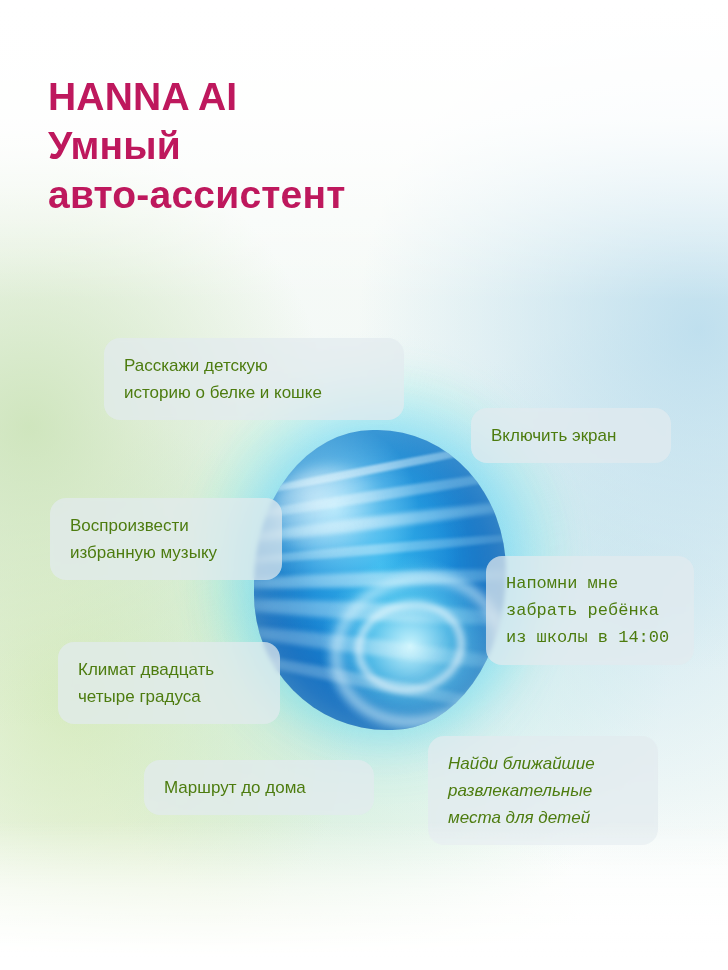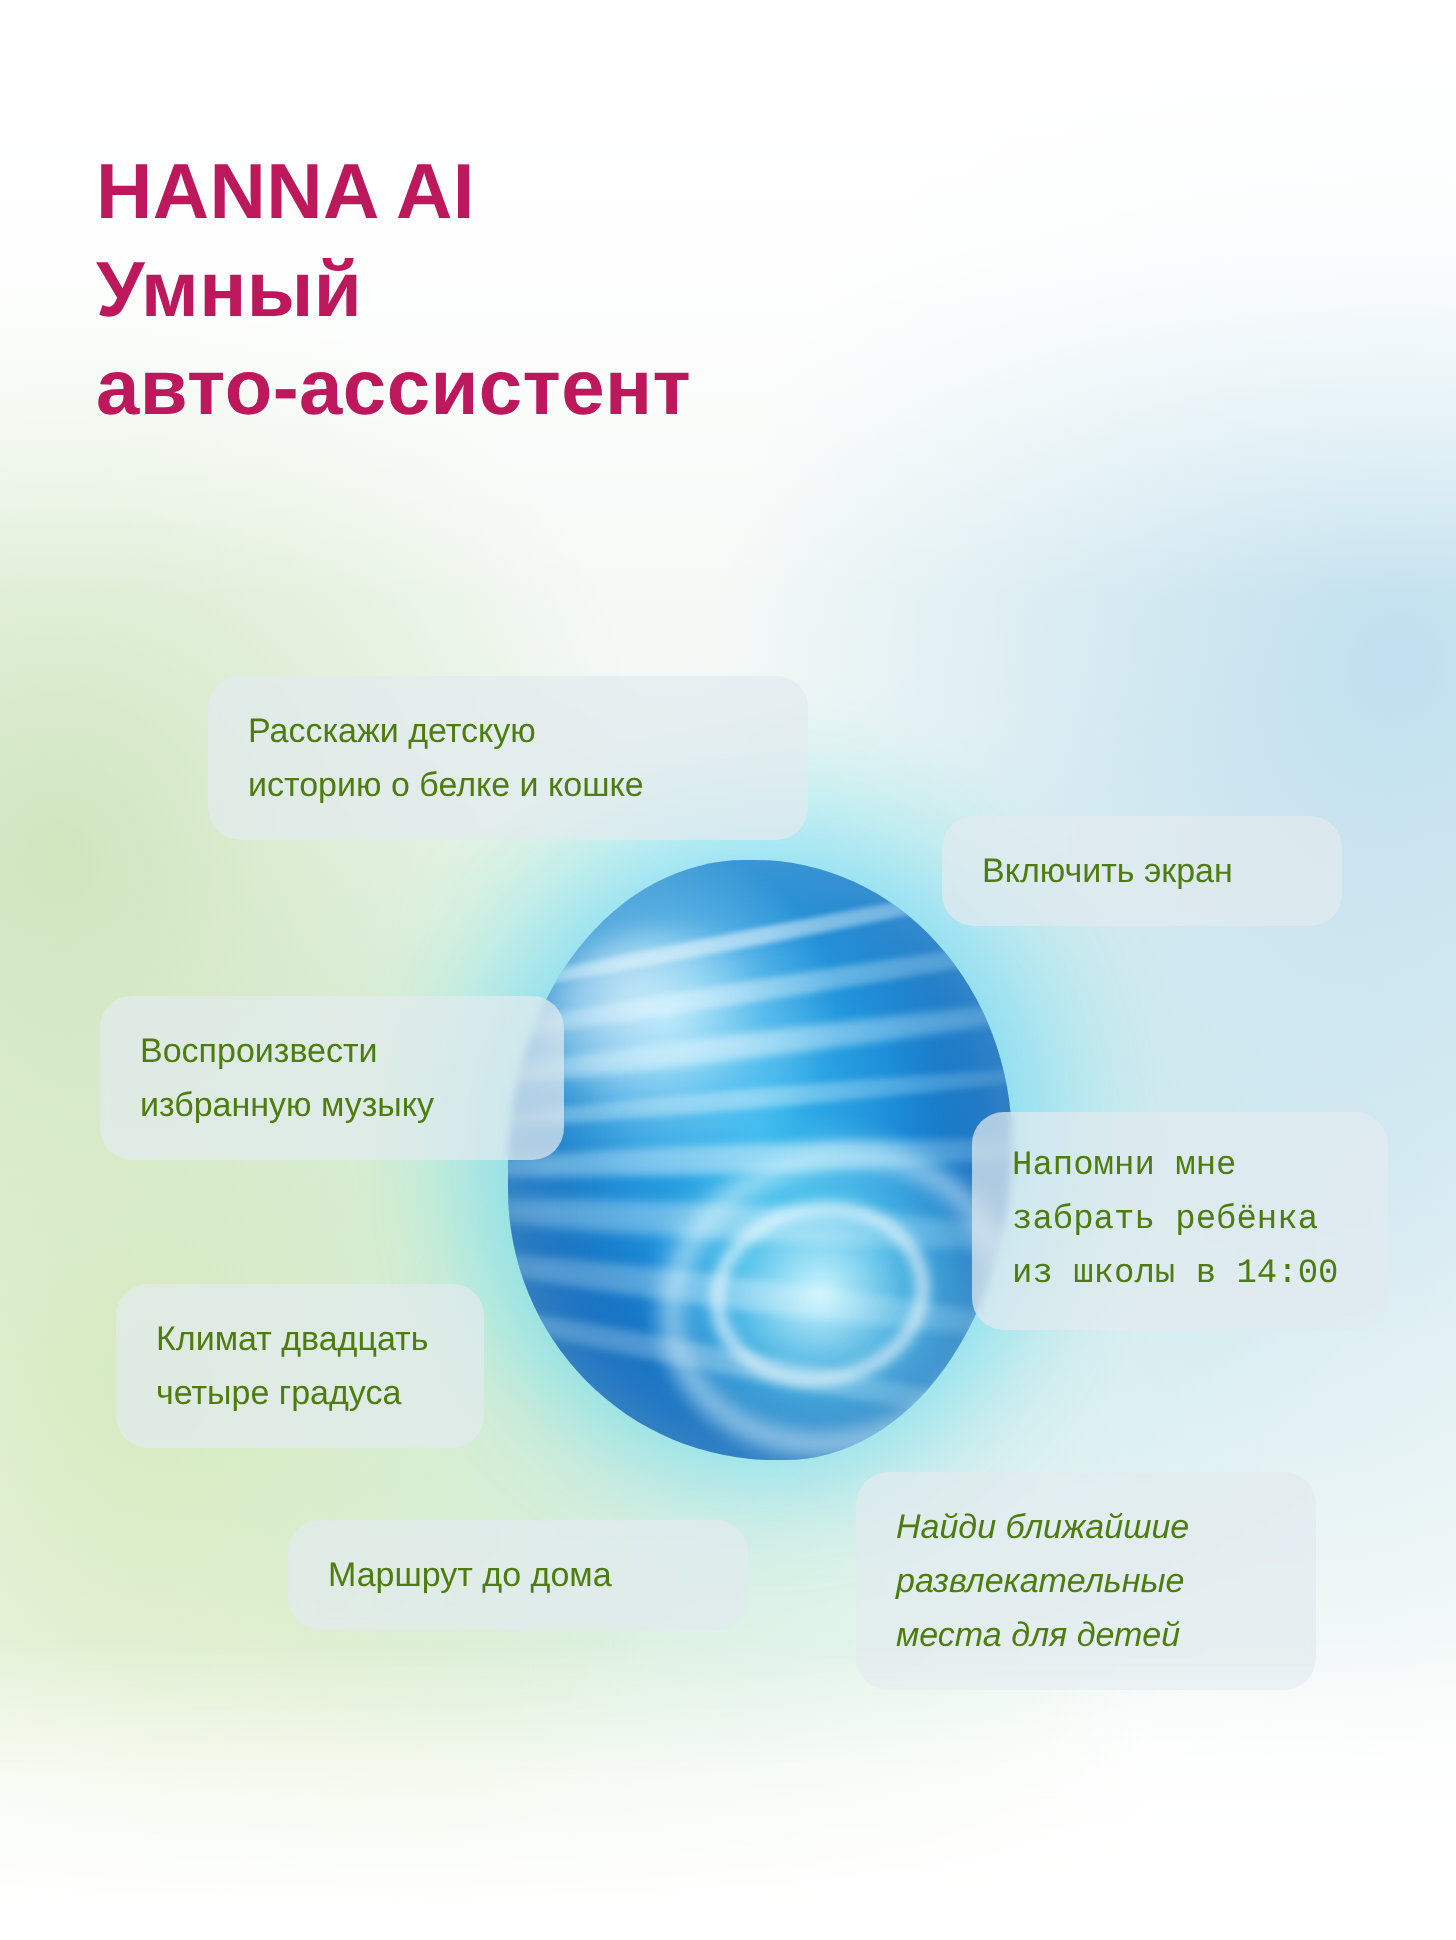--- a/index.html
+++ b/index.html
@@ -154,21 +154,21 @@
     line-height: 27px;
     box-sizing: border-box;
     backdrop-filter: blur(2px);
   }
   .bubble span { display: block; white-space: pre-line; }
 
   .b-story    { left: 104px; top: 338px;  width: 300px; }
   .b-screen   { left: 455px; top: 408px;  width: 200px; margin-left: 16px; }
   .b-music    { left: 34px;  top: 498px;  width: 232px; margin-left: 16px; }
   .b-remind   { left: 486px; top: 556px;  width: 208px; font-family: Liberation Mono, monospace; }
-  .b-climate  { left: 58px;  top: 642px;  width: 184px; }
+  .b-climate  { left: 58px;  top: 642px;  width: 222px; }
   .b-route    { left: 124px; top: 760px;  width: 230px; margin-left: 20px; }
   .b-places   { left: 428px; top: 736px;  width: 230px; font-style: italic; }
 </style>
 </head>
 <body>
 
 <div id="poster">
 
   <div class="bg-base"></div>
   <div class="bg-top-fade"></div>

